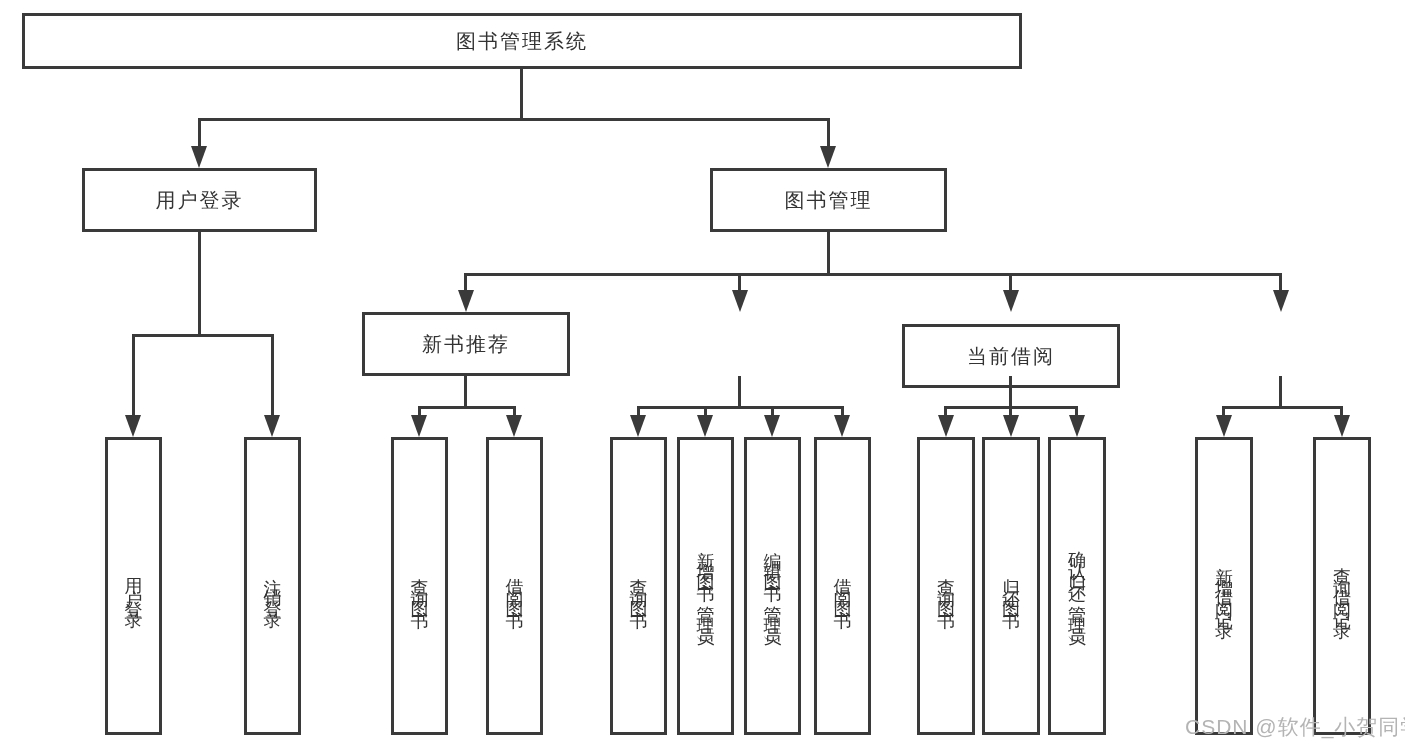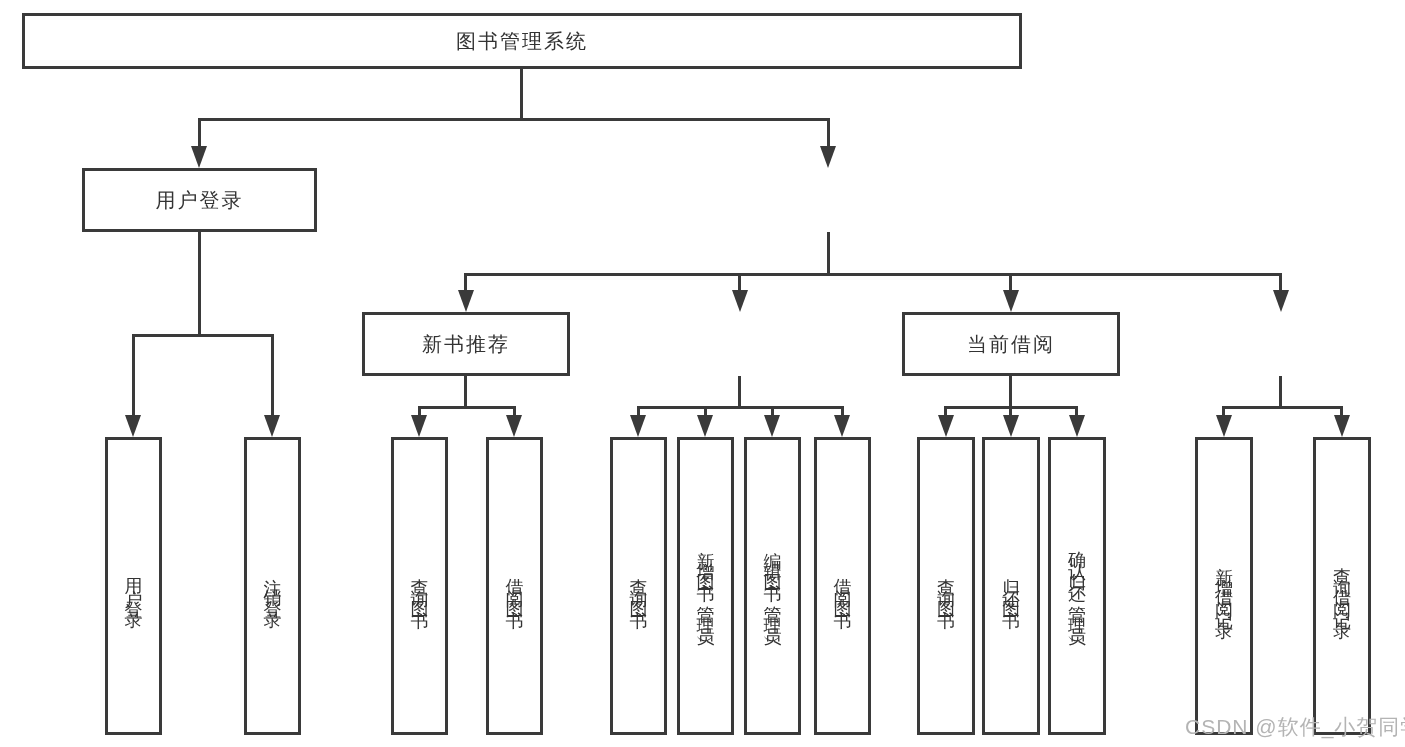--- a/index.html
+++ b/index.html
@@ -65,20 +65,23 @@
   <div class="vl" style="left:520px;top:69px;height:52px;"></div>
   <div class="hl" style="left:198px;top:118px;width:632px;"></div>
   <div class="vl" style="left:198px;top:118px;height:30px;"></div>
   <div class="ar" style="left:191px;top:146px;"></div>
   <div class="vl" style="left:827px;top:118px;height:30px;"></div>
   <div class="ar" style="left:820px;top:146px;"></div>
 
   <div class="box" style="left:82px;top:168px;width:235px;height:64px;">
     <span>用户登录</span>
   </div>
+  <div class="box" style="left:710px;top:168px;width:237px;height:64px;">
+    <span>图书管理</span>
+  </div>
 
   <div class="vl" style="left:198px;top:232px;height:104px;"></div>
   <div class="hl" style="left:132px;top:334px;width:141px;"></div>
   <div class="vl" style="left:132px;top:334px;height:83px;"></div>
   <div class="ar" style="left:125px;top:415px;"></div>
   <div class="vl" style="left:271px;top:334px;height:83px;"></div>
   <div class="ar" style="left:264px;top:415px;"></div>
 
   <div class="vl" style="left:827px;top:232px;height:43px;"></div>
   <div class="hl" style="left:464px;top:273px;width:818px;"></div>
@@ -87,21 +90,21 @@
   <div class="vl" style="left:738px;top:273px;height:20px;"></div>
   <div class="ar" style="left:732px;top:290px;"></div>
   <div class="vl" style="left:1009px;top:273px;height:20px;"></div>
   <div class="ar" style="left:1003px;top:290px;"></div>
   <div class="vl" style="left:1279px;top:273px;height:20px;"></div>
   <div class="ar" style="left:1273px;top:290px;"></div>
 
   <div class="box lv3" style="left:362px;width:208px;font-family:Liberation Serif, serif;">
     <span>新书推荐</span>
   </div>
-  <div class="box lv3" style="left:902px;width:218px;">
+  <div class="box lv3" style="left:902px;width:218px;margin-top:12px;">
     <span>当前借阅</span>
   </div>
 
   <div class="vl" style="left:464px;top:376px;height:32px;"></div>
   <div class="hl" style="left:418px;top:406px;width:98px;"></div>
   <div class="vl" style="left:418px;top:406px;height:11px;"></div>
   <div class="ar" style="left:411px;top:415px;"></div>
   <div class="vl" style="left:513px;top:406px;height:11px;"></div>
   <div class="ar" style="left:506px;top:415px;"></div>
 

